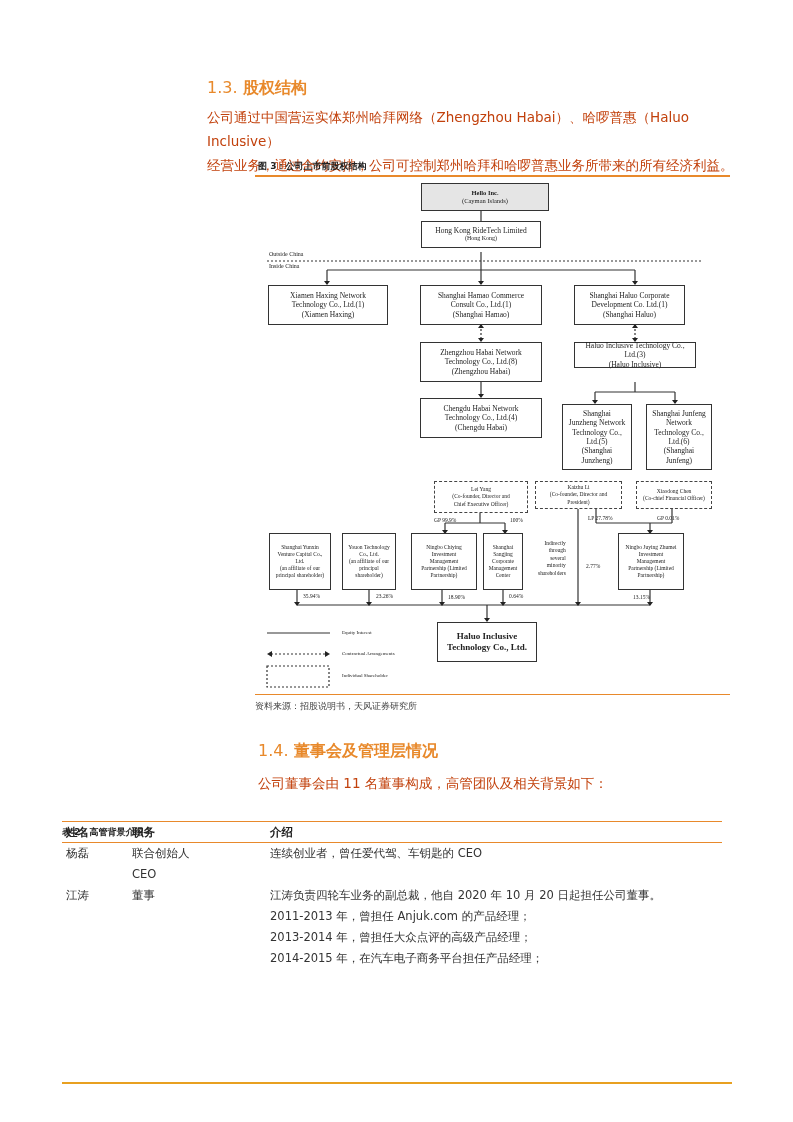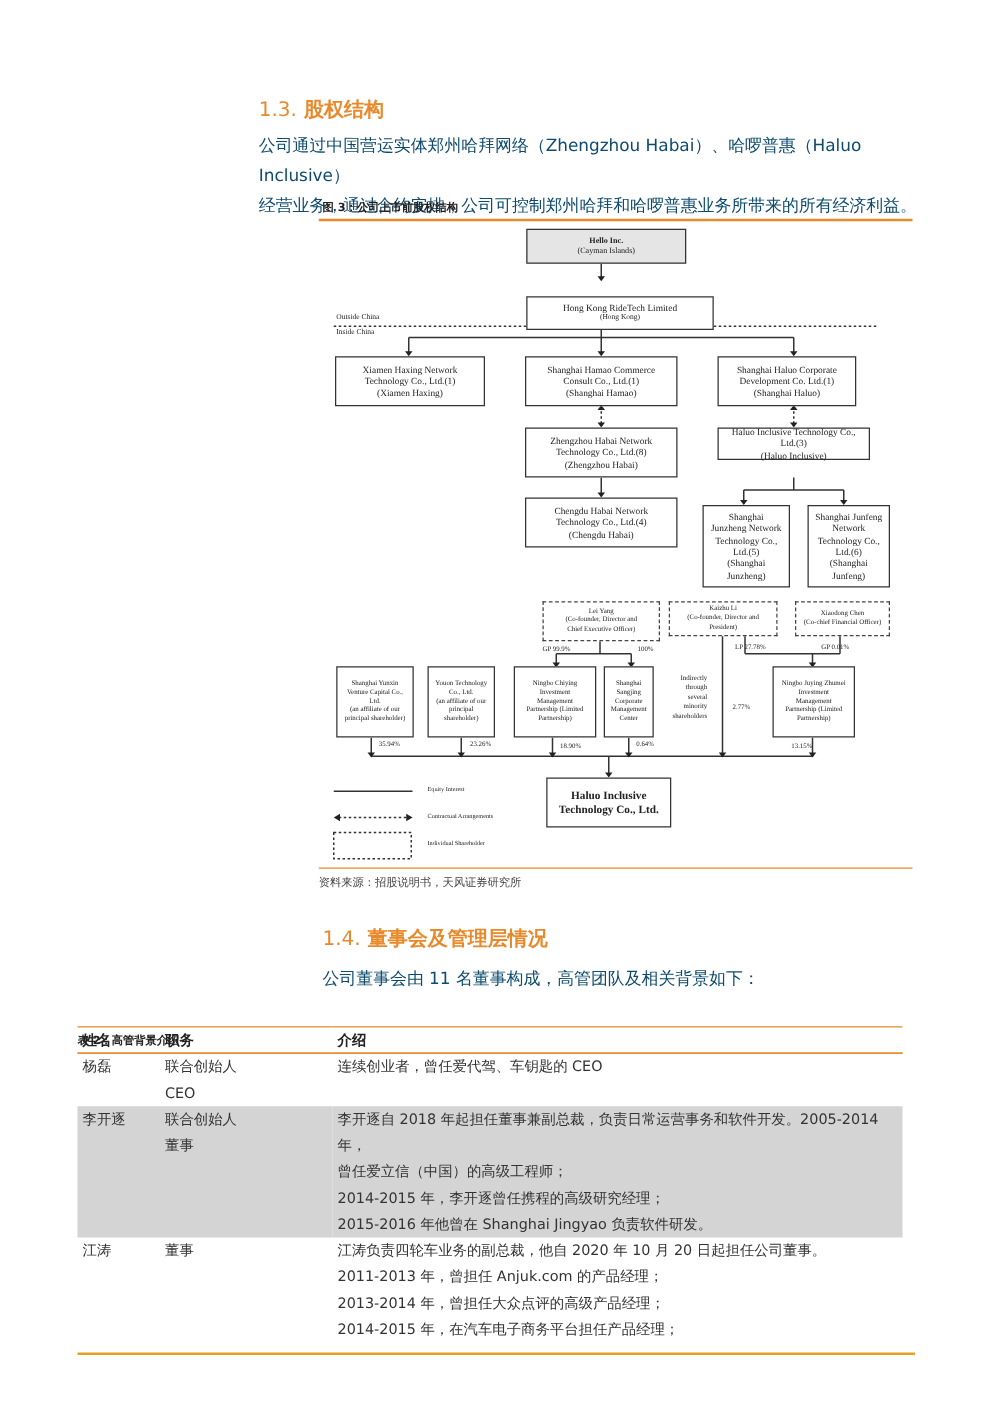--- a/index.html
+++ b/index.html
@@ -1,21 +1,21 @@
 <!DOCTYPE html>
 <html><head>
 <meta charset="utf-8">
 <style>
   html, body { margin: 0; padding: 0; background: #ffffff; }
   body { width: 793px; height: 1122px; position: relative; overflow: hidden;
          font-family: "DejaVu Sans", "Liberation Sans", sans-serif; color: #333; }
   .abs { position: absolute; }
   .h-sec { color: #e8892b; font-weight: bold; font-size: 16px; }
   .h-sec .num { font-weight: normal; }
-  .para { font-size: 13.5px; color: #0c4a6e; line-height: 24px; }
+  .para { font-size: 13.5px; color: #c2410c; line-height: 24px; }
   .fig-cap { font-size: 9px; font-weight: bold; color: #222; }
   .orange-rule { background: #e8892b; height: 1.5px; }
   .diag { position: absolute; left: 255px; top: 175px; width: 475px; height: 520px; }
   .box { position: absolute; border: 1.3px solid #333; background: #fff; box-sizing: border-box;
          font-family: "Liberation Serif", "DejaVu Serif", serif; font-size: 7.5px; color: #222;
          text-align: center; display: flex; flex-direction: column; justify-content: center; line-height: 1.25; padding: 1px 2px; }
   .box.gray { background: #e5e5e5; }
   .box.dashed { border: 1.3px dashed #444; }
   .box.small { font-size: 5.5px; line-height: 1.3; }
   .box.big { font-size: 9px; }
@@ -123,21 +123,21 @@
     </g>
   </svg>
 
   <div class="lbl" style="left:14px; top:76px;">Outside China</div>
   <div class="lbl" style="left:14px; top:88px;">Inside China</div>
 
   <div class="box gray" style="left:166px; top:8px; width:128px; height:28px; font-size:6.5px;">
     <b>Hello Inc.</b>
     <span>(Cayman Islands)</span>
   </div>
-  <div class="box" style="left:166px; top:62px; width:150px; height:27px;">
+  <div class="box" style="left:166px; top:46px; width:120px; height:27px;">
     <span>Hong Kong RideTech Limited</span>
     <span style="font-size:6px">(Hong Kong)</span>
   </div>
 
   <div class="box" style="left:13px; top:110px; width:120px; height:40px;">
     <span>Xiamen Haxing Network</span>
     <span>Technology Co., Ltd.(1)</span>
     <span>(Xiamen Haxing)</span>
   </div>
   <div class="box" style="left:165px; top:110px; width:122px; height:40px;">
@@ -287,33 +287,20 @@
     <tr>
       <td>杨磊</td>
       <td>
         <div>联合创始人</div>
         <div>CEO</div>
       </td>
       <td>
         <div>连续创业者，曾任爱代驾、车钥匙的 CEO</div>
       </td>
     </tr>
-    <tr class="shade">
-      <td>李开逐</td>
-      <td>
-        <div>联合创始人</div>
-        <div>董事</div>
-      </td>
-      <td>
-        <div>李开逐自 2018 年起担任董事兼副总裁，负责日常运营事务和软件开发。2005-2014 年，</div>
-        <div>曾任爱立信（中国）的高级工程师；</div>
-        <div>2014-2015 年，李开逐曾任携程的高级研究经理；</div>
-        <div>2015-2016 年他曾在 Shanghai Jingyao 负责软件研发。</div>
-      </td>
-    </tr>
     <tr>
       <td>江涛</td>
       <td>
         <div>董事</div>
       </td>
       <td>
         <div>江涛负责四轮车业务的副总裁，他自 2020 年 10 月 20 日起担任公司董事。</div>
         <div>2011-2013 年，曾担任 Anjuk.com 的产品经理；</div>
         <div>2013-2014 年，曾担任大众点评的高级产品经理；</div>
         <div>2014-2015 年，在汽车电子商务平台担任产品经理；</div>

